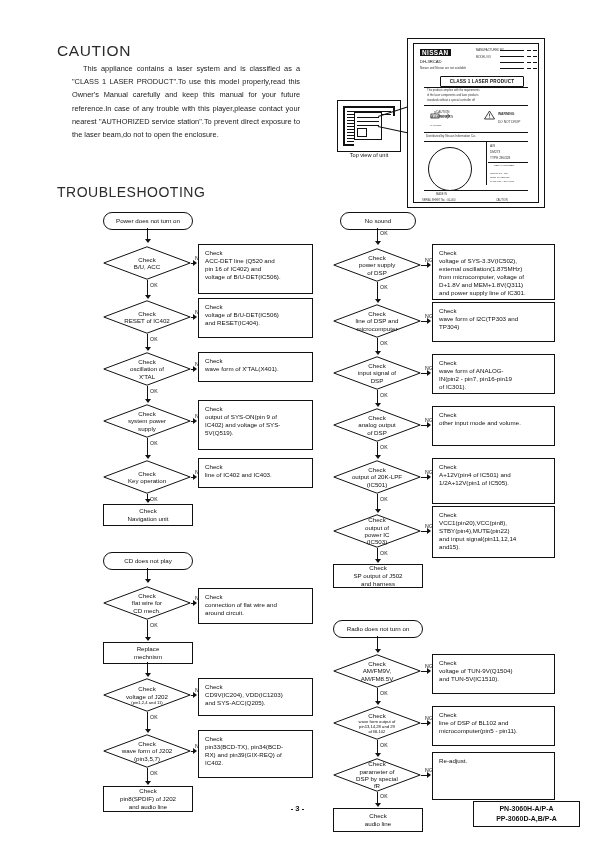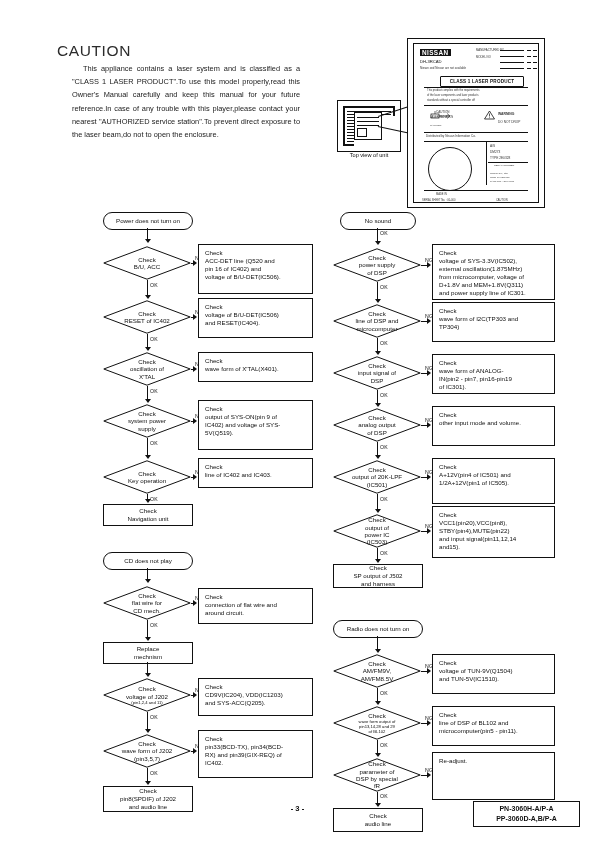--- a/index.html
+++ b/index.html
@@ -164,20 +164,21 @@
         <div class="lbl-para" style="left:76px;top:136px;font-size:2.5px;">PART NO. : 234-0000</div>
 
         <div class="lbl-rule" style="left:10px;top:146px;width:104px;"></div>
         <div class="lbl-para" style="left:22px;top:149px;font-size:2.6px;">MADE IN</div>
         <div class="lbl-para" style="left:8px;top:155px;font-size:2.6px;">SERIAL SHEET No. : 00-000</div>
         <div class="lbl-para" style="left:82px;top:155px;font-size:2.6px;">CAUTION</div>
       </div>
     </div>
   </div>
 
+  <div id="ts-heading">TROUBLESHOOTING</div>
 
   <div id="flow-root">
       <div class="term" style="left: 103px; top: 212px; width: 88px; height: 16px;">Power does not turn on</div>
       <div class="vline" style="left: 147px; top: 228px; height: 12px;"></div>
       <div class="arrow-d" style="left: 144.5px; top: 239px;"></div>
       <div class="dia" style="left: 103px; top: 246px; width: 88px; height: 34px;">
         <svg class="shape" viewBox="0 0 88 34" preserveAspectRatio="none">
           <polygon points="44,0.8 87.2,17 44,33.2 0.8,17" fill="#fff" stroke="#111" stroke-width="1"></polygon>
         </svg>
         <div class="dtext">

